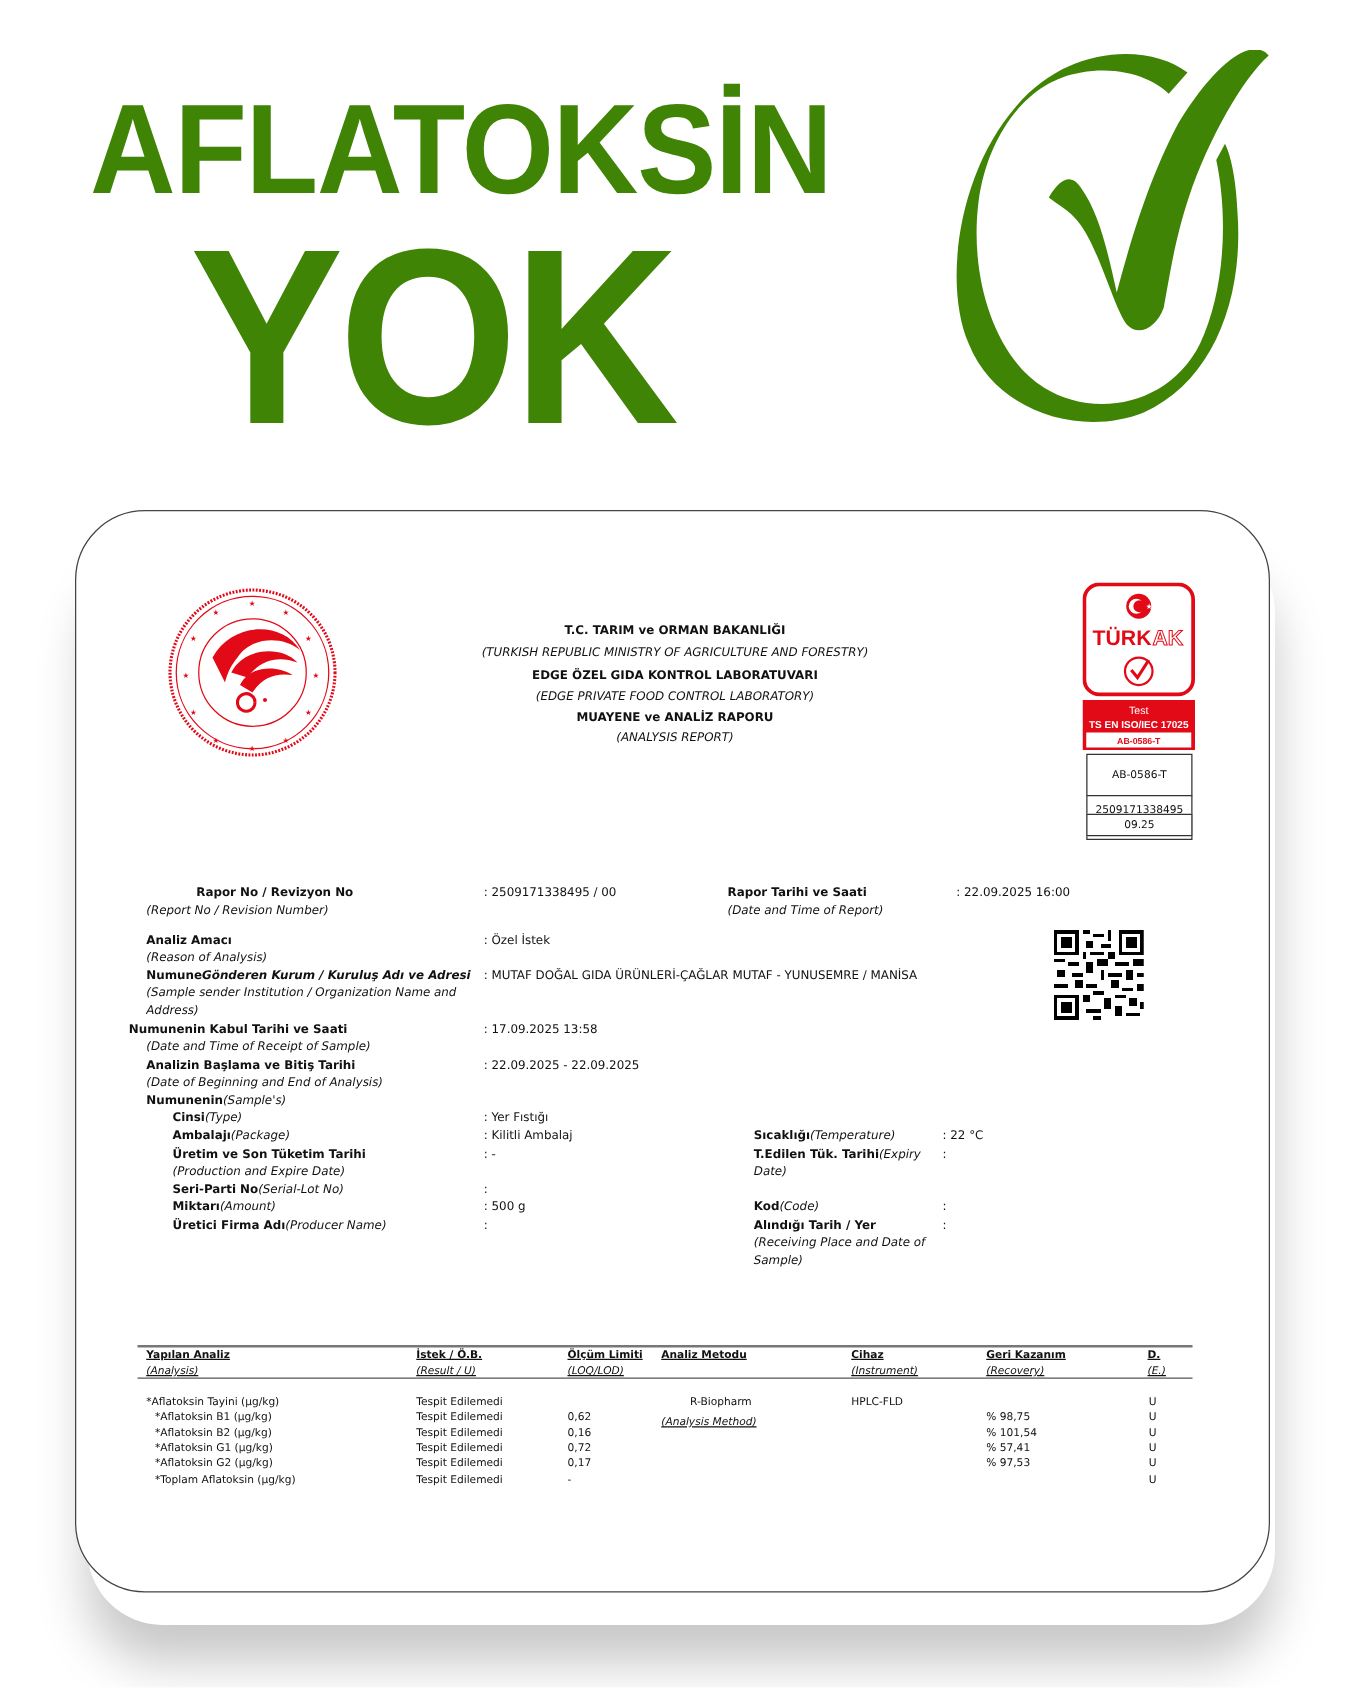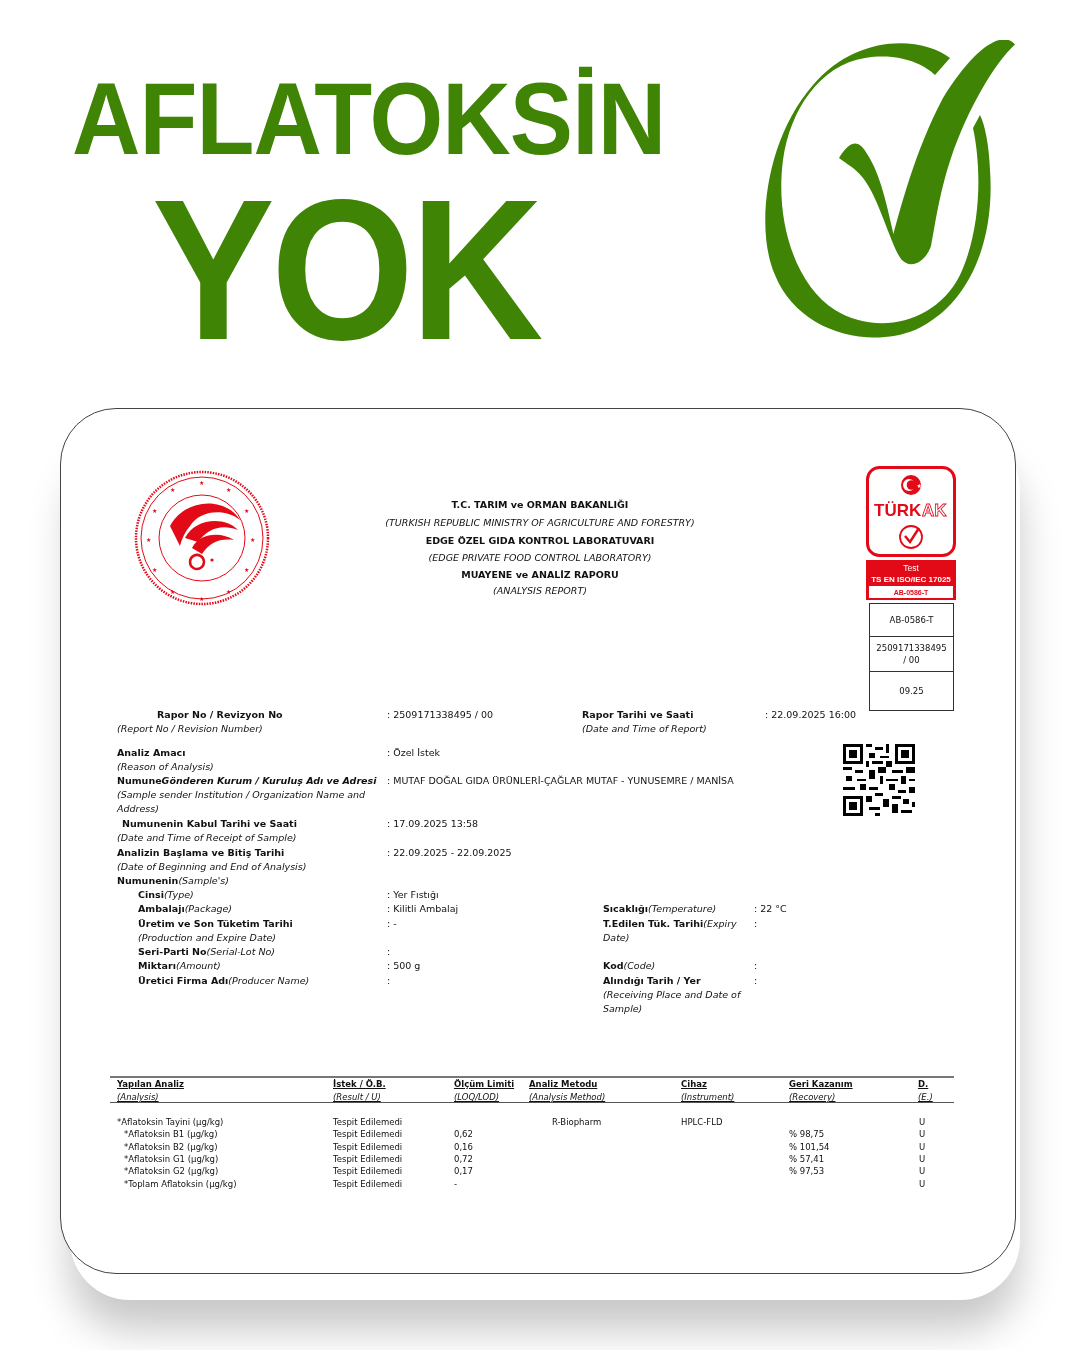--- a/index.html
+++ b/index.html
@@ -86,21 +86,21 @@
     <circle cx="45" cy="71" r="11" fill="none" stroke="#e30a17" stroke-width="1.8"></circle>
     <path d="M39 70 L44 76 L53 62" fill="none" stroke="#e30a17" stroke-width="2.5"></path>
     <rect x="0" y="94" width="90" height="40" fill="#e30a17"></rect>
     <text x="45" y="105" font-size="8.5" fill="#fff" text-anchor="middle" font-family="Liberation Sans, sans-serif">Test</text>
     <text x="45" y="116" font-size="8" font-weight="bold" fill="#fff" text-anchor="middle" font-family="Liberation Sans, sans-serif">TS EN ISO/IEC 17025</text>
     <rect x="3" y="120" width="84" height="12" fill="#fff"></rect>
     <text x="45" y="129" font-size="7" font-weight="bold" fill="#e30a17" text-anchor="middle" font-family="Liberation Sans, sans-serif">AB-0586-T</text>
   </svg>
   <div class="acc-box" style="top:603px; height:34px;">AB-0586-T</div>
   <div class="acc-box" style="top:636px; height:36px; white-space:normal; padding:0 6px;">2509171338495 / 00</div>
-  <div class="acc-box" style="top:671px; height:40px;">09.25</div>
+  <div class="acc-box" style="top:651px; height:18px;">09.25</div>
 
   <svg class="qr" viewBox="0 0 25 25" shape-rendering="crispEdges">
     <rect width="25" height="25" fill="#fff"></rect>
     <g fill="#000">
       <rect x="0" y="0" width="7" height="7"></rect>
         <rect x="18" y="0" width="7" height="7"></rect>
         <rect x="0" y="18" width="7" height="7"></rect>
     </g>
     <g fill="#fff">
       <rect x="1" y="1" width="5" height="5"></rect>
@@ -160,21 +160,21 @@
 
   <div class="t b" style="left:117px; top:746px;">Analiz Amacı</div>
   <div class="t i" style="left:117px; top:760px;">(Reason of Analysis)</div>
   <div class="t" style="left:387px; top:746px;">: Özel İstek</div>
 
   <div class="t b" style="left:117px; top:774px;"><span>Numune</span><span class="i">Gönderen Kurum / Kuruluş Adı ve Adresi</span></div>
   <div class="t i" style="left:117px; top:788px;text-align:right;">(Sample sender Institution / Organization Name and</div>
   <div class="t i" style="left:117px; top:802px;">Address)</div>
   <div class="t" style="left:387px; top:774px;">: MUTAF DOĞAL GIDA ÜRÜNLERİ-ÇAĞLAR MUTAF - YUNUSEMRE / MANİSA</div>
 
-  <div class="t b" style="left:122px; top:817px;text-align:center;">Numunenin  Kabul Tarihi ve Saati</div>
+  <div class="t b" style="left:103px; top:817px;text-align:center;">Numunenin  Kabul Tarihi ve Saati</div>
   <div class="t i" style="left:117px; top:831px;">(Date and Time of Receipt of Sample)</div>
   <div class="t" style="left:387px; top:817px;">: 17.09.2025  13:58</div>
 
   <div class="t b" style="left:117px; top:846px;">Analizin Başlama ve Bitiş Tarihi</div>
   <div class="t i" style="left:117px; top:860px;">(Date of Beginning and End of Analysis)</div>
   <div class="t" style="left:387px; top:846px;">: 22.09.2025  - 22.09.2025</div>
 
   <div class="t" style="left:117px; top:874px;"><span class="b">Numunenin</span><span class="i">(Sample's)</span></div>
 
   <div class="t" style="left:138px; top:888px;"><span class="b">Cinsi</span><span class="i">(Type)</span></div>
@@ -215,21 +215,21 @@
   <div class="tbl-line-bot"></div>
 
   <div>
     <div class="th b" style="left:117px; top:1078px;">Yapılan Analiz</div>
     <div class="th i" style="left:117px; top:1091px;">(Analysis)</div>
     <div class="th b" style="left:333px; top:1078px;">İstek / Ö.B.</div>
     <div class="th i" style="left:333px; top:1091px;">(Result / U)</div>
     <div class="th b" style="left:454px; top:1078px;">Ölçüm Limiti</div>
     <div class="th i" style="left:454px; top:1091px;">(LOQ/LOD)</div>
     <div class="th b" style="left:529px; top:1078px;">Analiz Metodu</div>
-    <div class="th i" style="left:529px; top:1091px;text-decoration:underline;">(Analysis Method)</div>
+    <div class="th i" style="left:529px; top:1132px;text-decoration:underline;">(Analysis Method)</div>
     <div class="th b" style="left:681px; top:1078px;">Cihaz</div>
     <div class="th i" style="left:681px; top:1091px;">(Instrument)</div>
     <div class="th b" style="left:789px; top:1078px;">Geri Kazanım</div>
     <div class="th i" style="left:789px; top:1091px;">(Recovery)</div>
     <div class="th b" style="left:918px; top:1078px;">D.</div>
     <div class="th i" style="left:918px; top:1091px;">(E.)</div>
   </div>
 
   <div>
     <div class="td" style="left:117px; top:1116px;">*Aflatoksin Tayini (µg/kg)</div>

